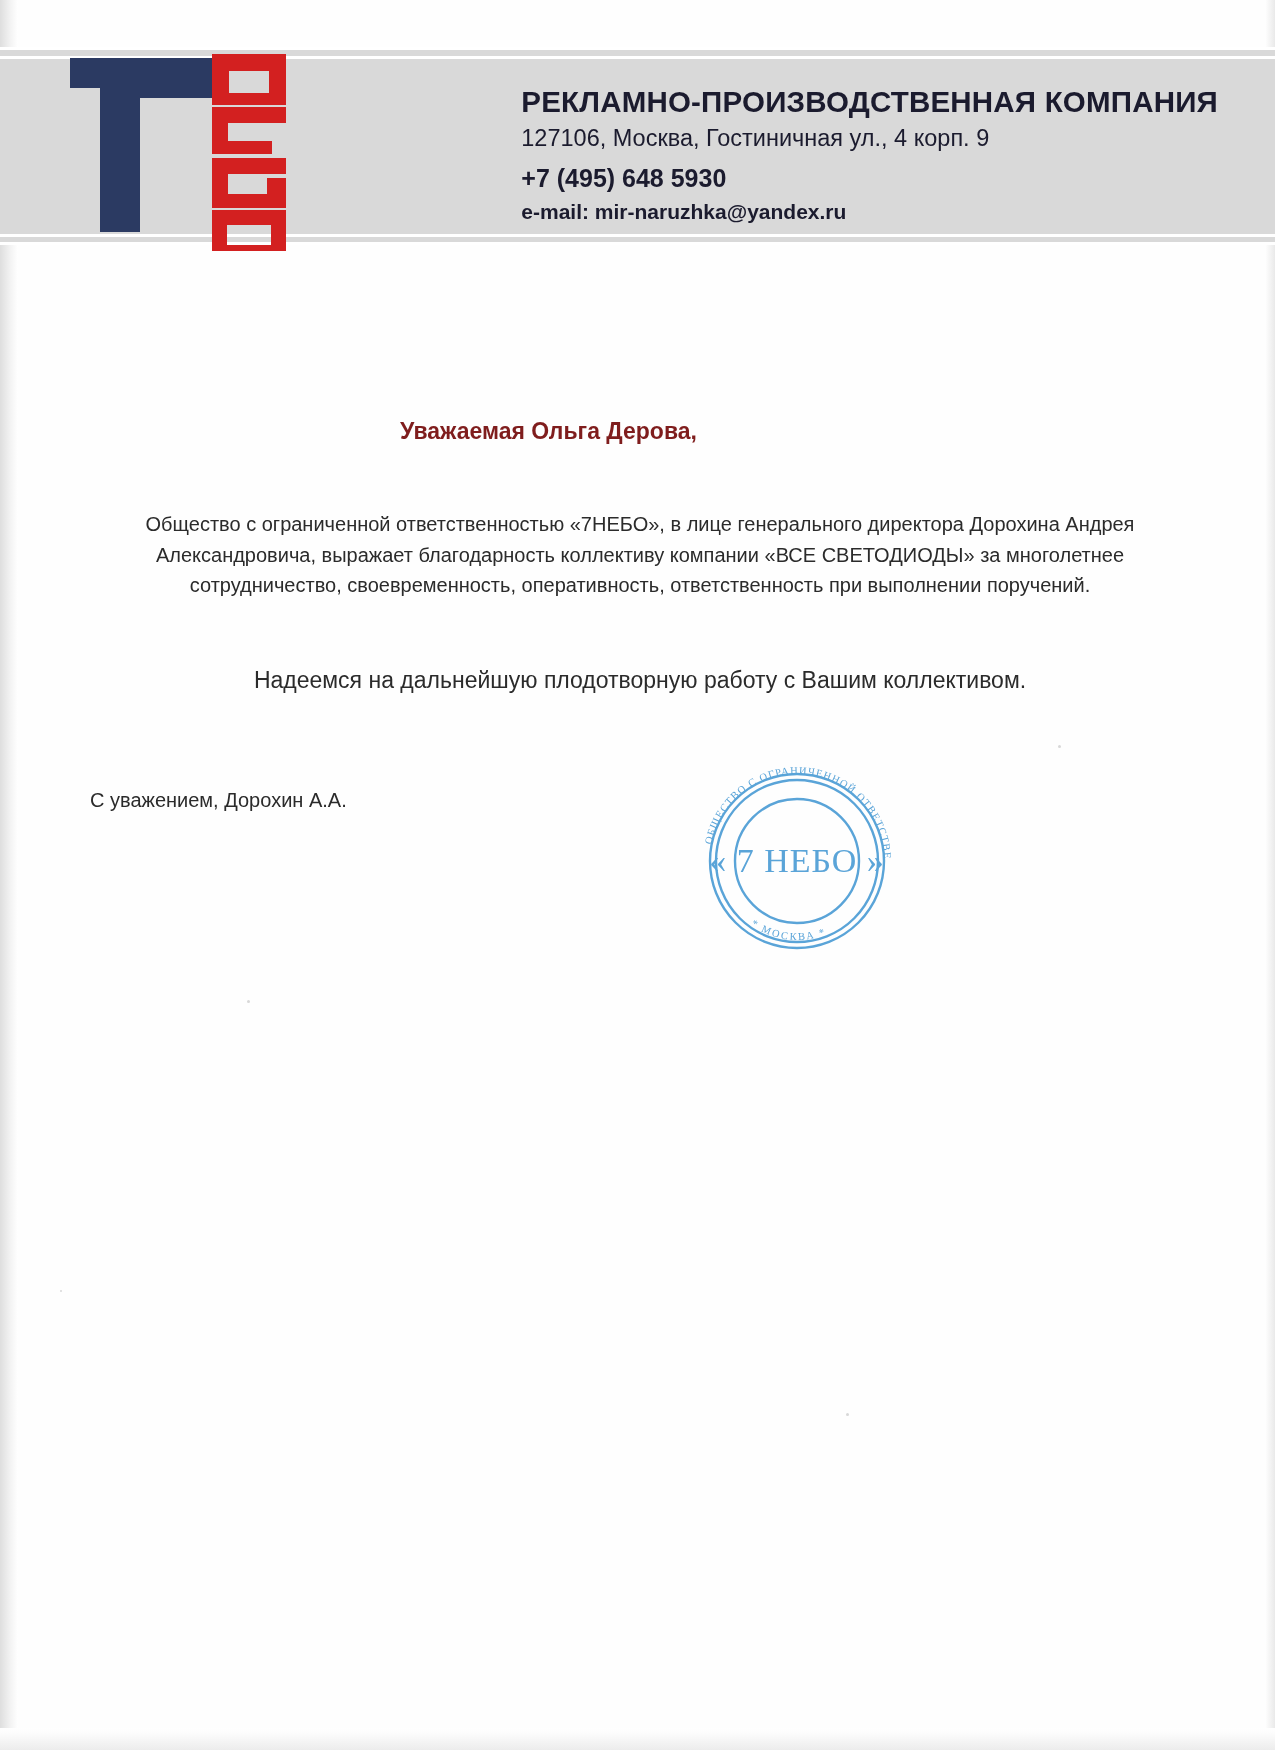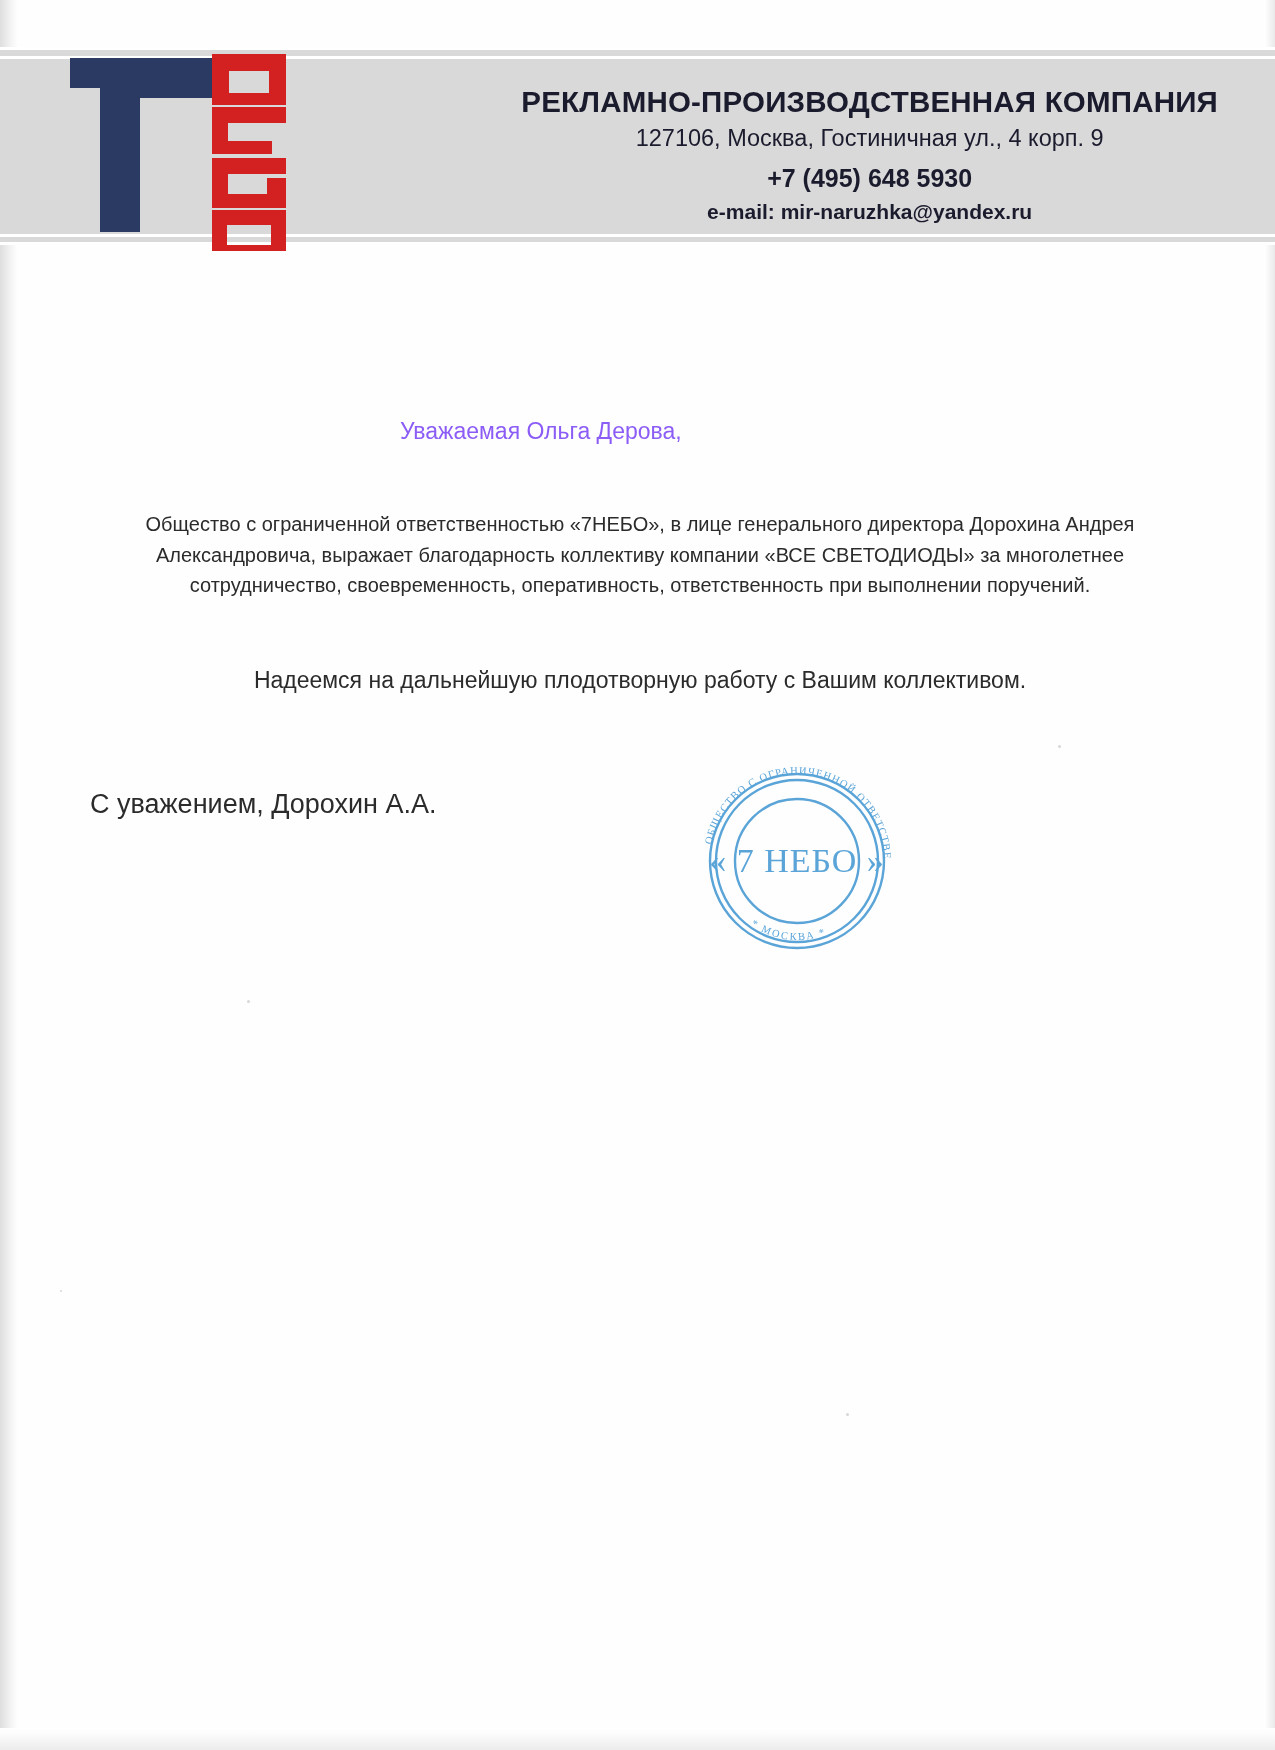--- a/index.html
+++ b/index.html
@@ -73,21 +73,21 @@
     width: 245px;
     height: 215px;
   }
   .logo svg { display: block; }
 
   
   .header-text {
     position: absolute;
     right: 57px;
     top: 85px;
-    text-align: center;
+    text-align: left;
     color: #1b1b2e;
   }
   .header-title {
     font-size: 29.5px;
     font-weight: bold;
     letter-spacing: 0.2px;
     line-height: 1.18;
     white-space: nowrap;
   }
   .header-line {
@@ -114,43 +114,44 @@
 
   
   .letter-body {
     position: absolute;
     left: 90px;
     right: 85px;
     top: 415px;
   }
   .salutation {
     font-size: 23px;
-    color: #8b5cf6;
+    color: #7f1d1d;
     margin-left: 310px;
     line-height: 1.4;
+    font-weight: bold;
   }
   .paragraph-main {
     margin-top: 62px;
     font-size: 20px;
     line-height: 1.53;
     text-align: center;
     color: #2b2b2b;
     padding: 0 10px;
   }
   .paragraph-hope {
     margin-top: 62px;
     font-size: 23px;
     line-height: 1.5;
     text-align: center;
     color: #2b2b2b;
     padding: 0 20px;
   }
   .signature {
     margin-top: 92px;
-    font-size: 27px;
+    font-size: 20px;
     color: #2b2b2b;
   }
 
   
   .stamp {
     position: absolute;
     left: 688px;
     top: 752px;
     width: 218px;
     height: 218px;

